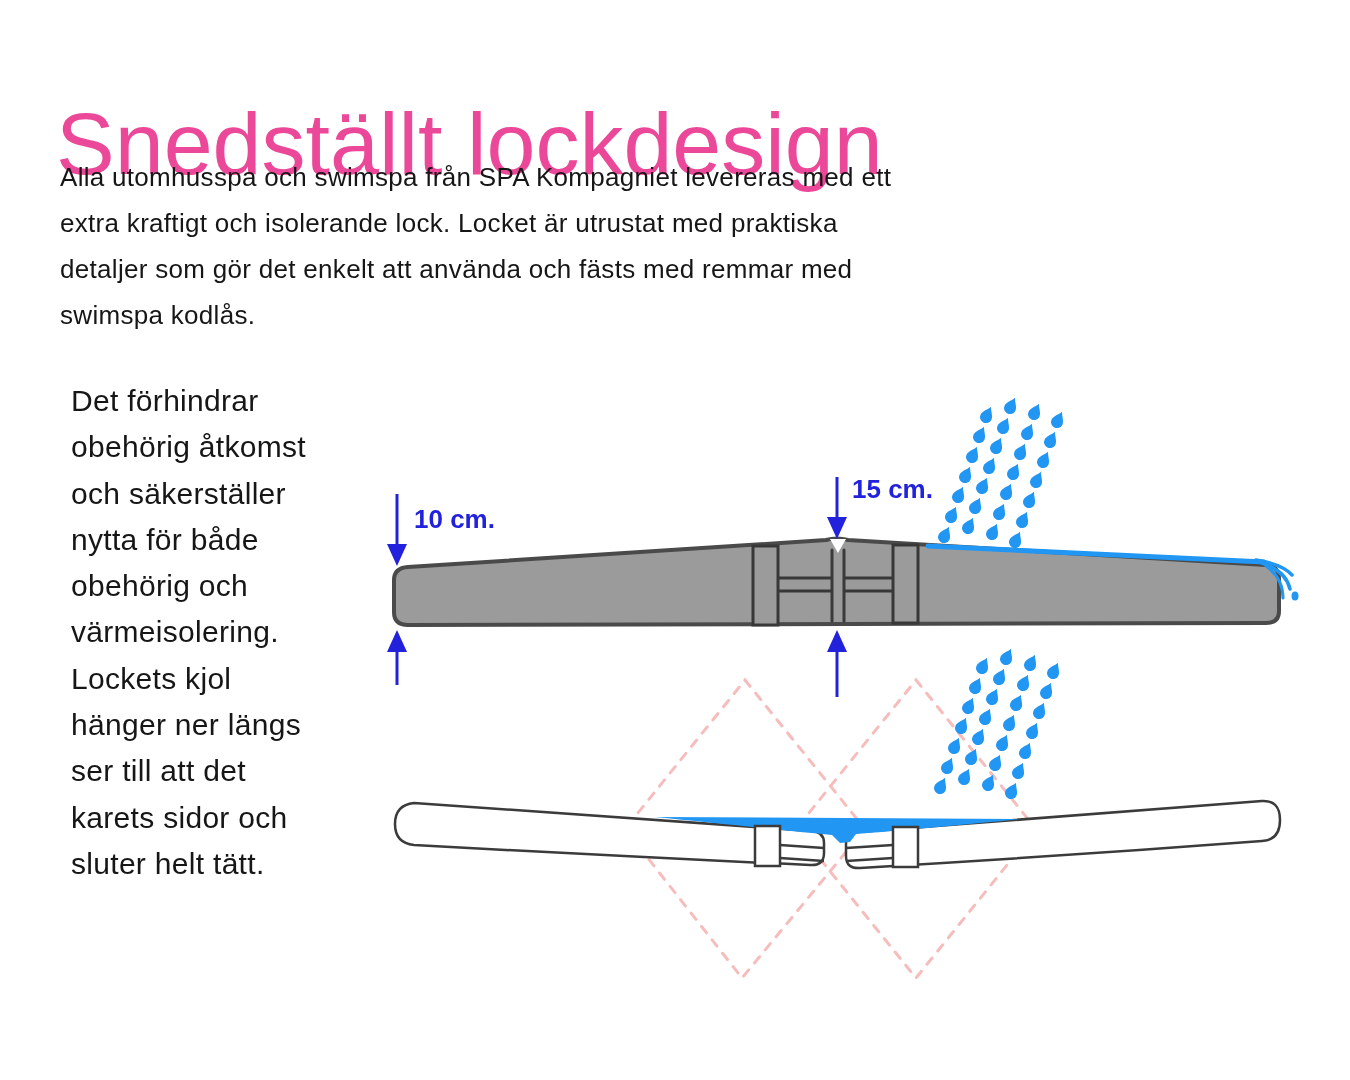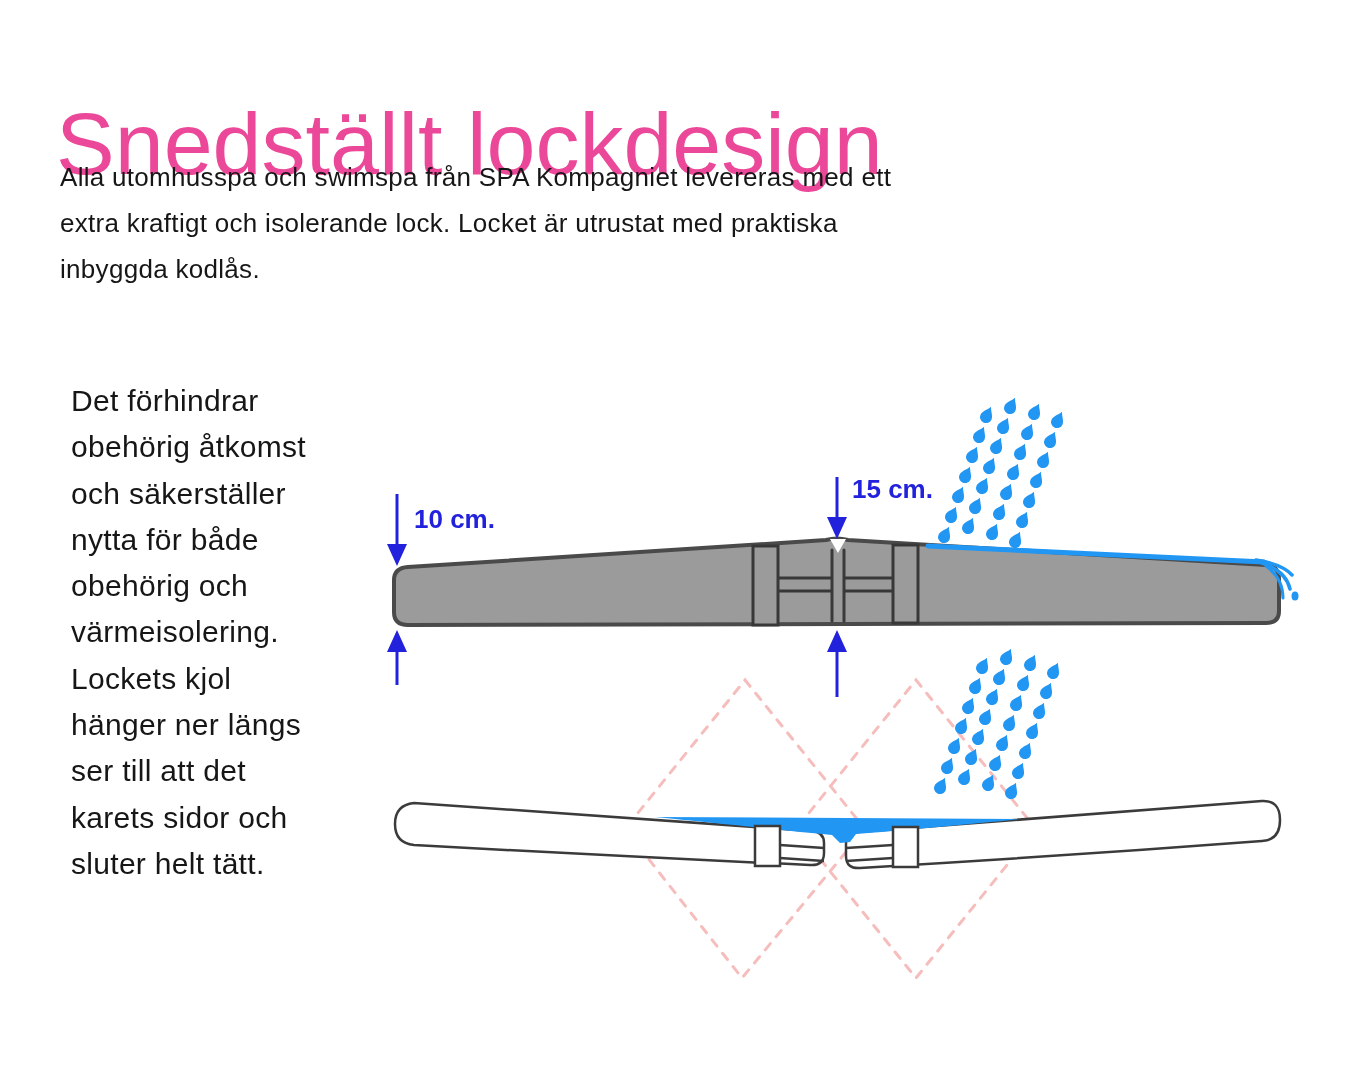--- a/index.html
+++ b/index.html
@@ -19,21 +19,22 @@
   text.dim{font-family:"Liberation Sans",sans-serif;font-size:26px;font-weight:bold}
 </style>
 </head>
 <body>
 
 <h1 class="title">Snedställt lockdesign</h1>
 
 <div class="intro">
   <div class="line">Alla utomhusspa och swimspa från SPA Kompagniet levereras med ett</div>
   <div class="line">extra kraftigt och isolerande lock. Locket är utrustat med praktiska</div>
-  <div class="line">inbyggda kodlås.</div>
+  <div class="line">detaljer som gör det enkelt att använda och fästs med remmar med</div>
+  <div class="line">swimspa kodlås.</div>
 </div>
 
 <div class="side">
   <div class="line">Det förhindrar</div>
   <div class="line">obehörig åtkomst</div>
   <div class="line">och säkerställer</div>
   <div class="line">nytta för både</div>
   <div class="line">obehörig och</div>
   <div class="line">värmeisolering.</div>
   <div class="line">Lockets kjol</div>

